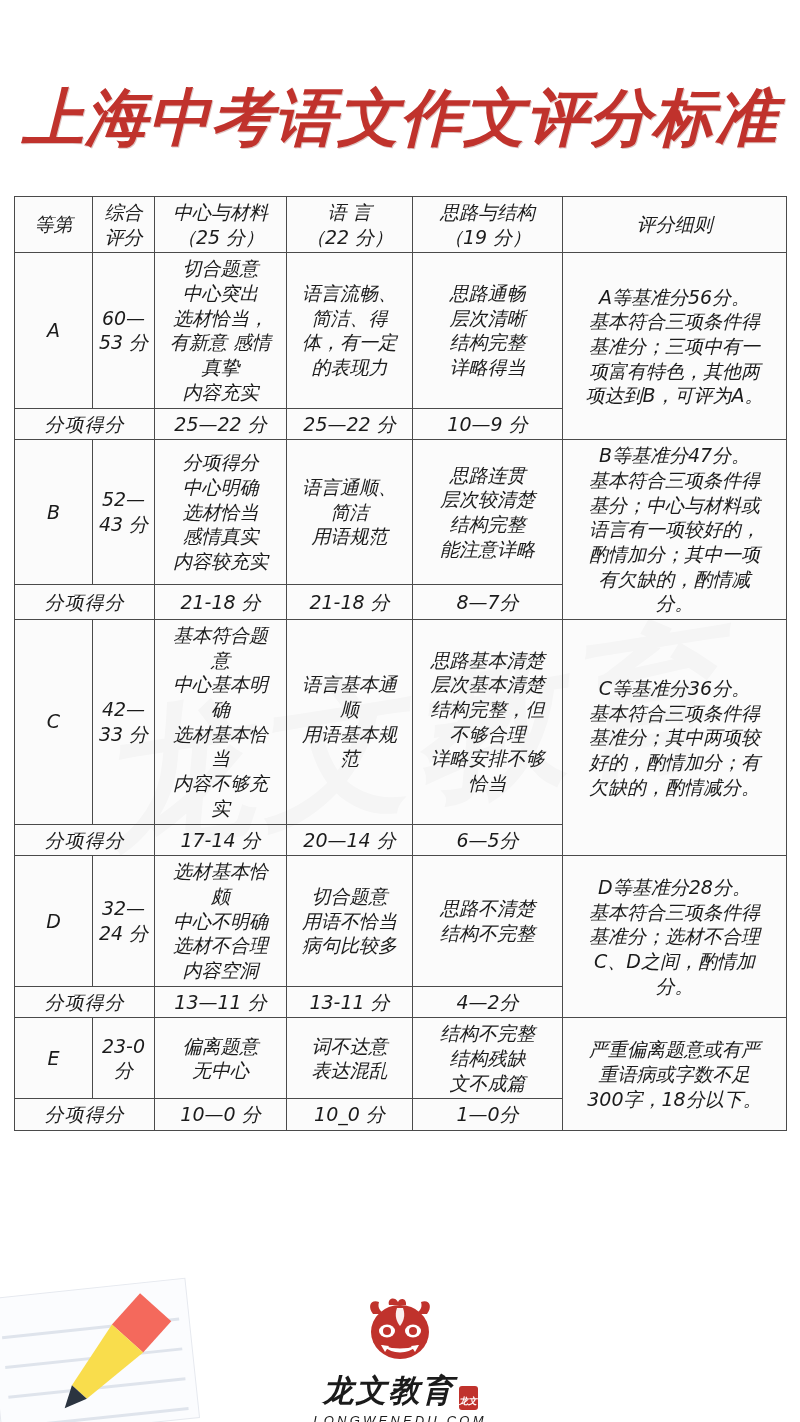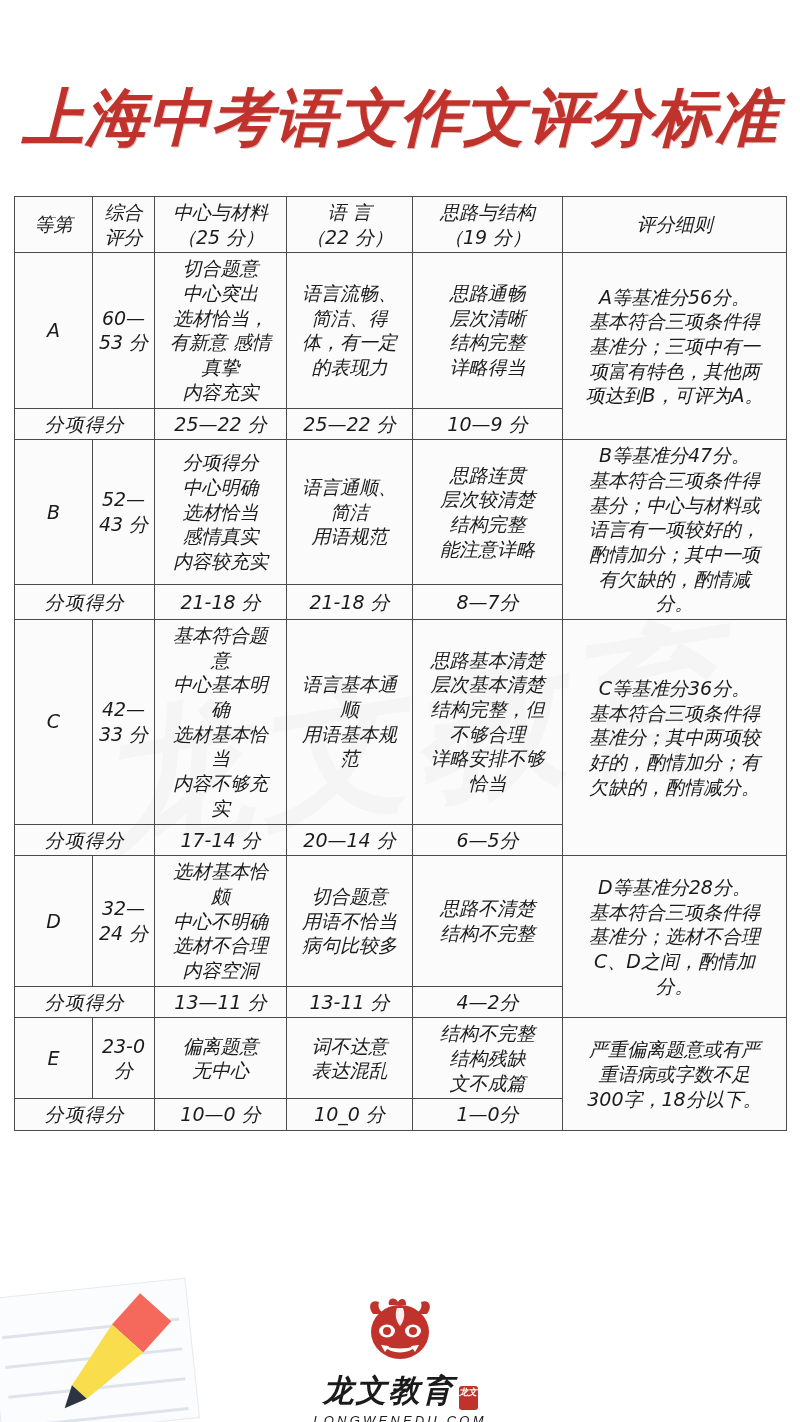--- a/index.html
+++ b/index.html
@@ -90,21 +90,21 @@
   .logo-mark { width: 78px; height: 72px; }
   .logo-word {
     font-size: 31px; font-weight: 700; color: #1b1b1b; letter-spacing: 2px;
     margin-top: 2px; display: flex; align-items: flex-end;
     font-family: "DejaVu Sans", "Liberation Sans", sans-serif;
   }
   .logo-seal {
     display:inline-block; width: 19px; height: 24px; background: #c0322c;
     border-radius: 3px; margin-left: 4px; margin-bottom: 2px;
     color: #fff; font-size: 9px; line-height: 11px; text-align: center;
-    padding-top: 1px; letter-spacing: 0;
+    padding-top: 10px; letter-spacing: 0;
   }
   .logo-url {
     font-size: 13px; color: #1b1b1b; letter-spacing: 3.2px; margin-top: 1px;
     font-family: "Liberation Sans", sans-serif;
   }
   .xhs-note {
     position: absolute; right: 16px; top: 1382px;
     font-size: 17px; color: rgba(255,255,255,0.82);
     letter-spacing: 0.5px; z-index: 5;
     font-family: "DejaVu Sans", "Liberation Sans", sans-serif;

